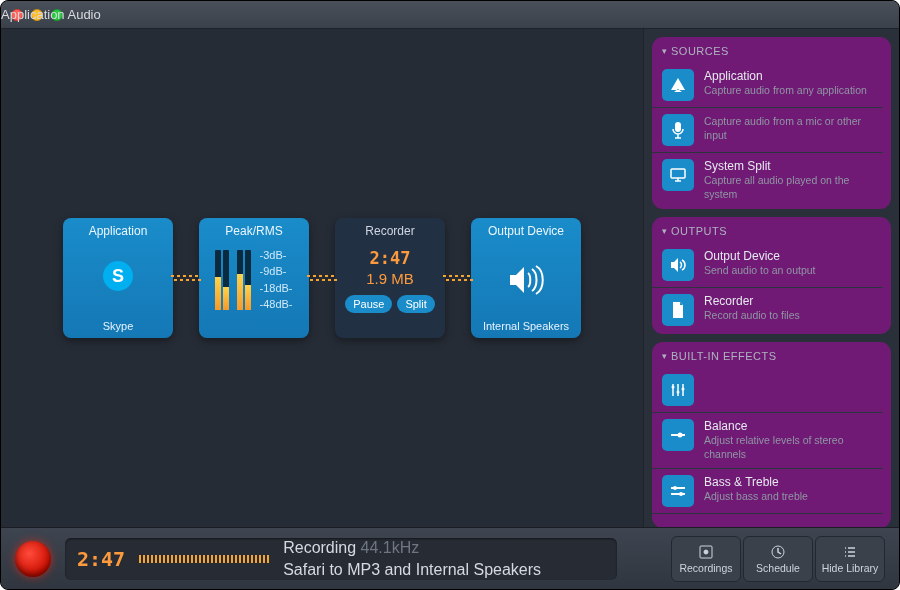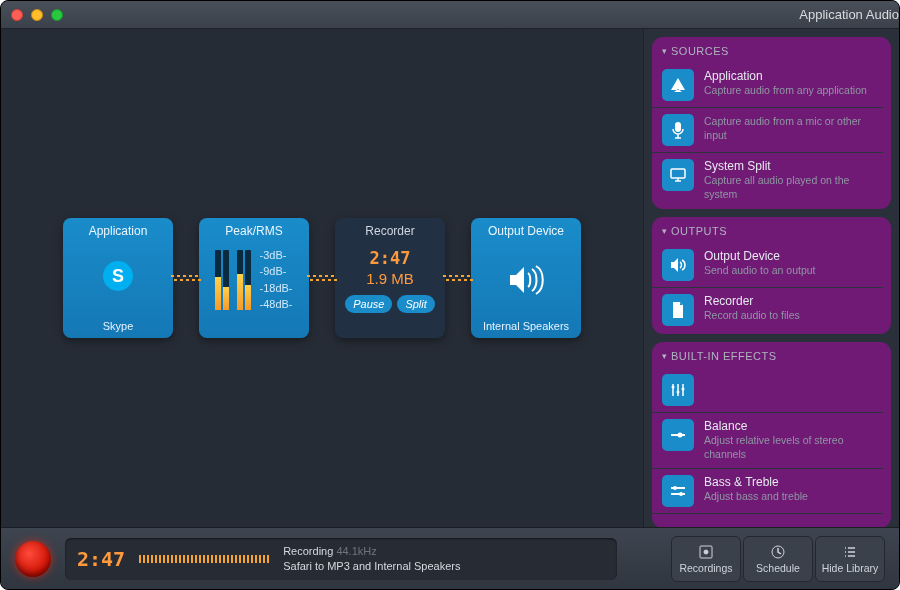--- a/index.html
+++ b/index.html
@@ -12,38 +12,38 @@
   .titlebar {
     height: 28px; background: linear-gradient(#4a5059, #3b414a);
     display: flex; align-items: center; padding: 0 10px; position: relative;
     border-bottom: 1px solid #1e232a;
   }
   .traffic { display: flex; gap: 8px; }
   .tl { width: 12px; height: 12px; border-radius: 50%; }
   .tl.red { background: #ff5f57; border:1px solid #d43c30; }
   .tl.yel { background: #ffbd2e; border:1px solid #c98e0f; }
   .tl.grn { background: #28c940; border:1px solid #17992e; }
-  .title { position:absolute; left:16px; right:0; text-align:right; color:#d8dbe0; font-size:13px; }
+  .title { position:absolute; left:0; right:0; text-align:left; color:#d8dbe0; font-size:13px; }
   .body { flex:1; display:flex; min-height:0; }
   .canvas { flex:1; background:#262c36; position:relative; display:flex; align-items:center; justify-content:center; }
   .chain { display:flex; align-items:center; }
   .block {
     width: 110px; height: 120px; border-radius:8px;
     background: linear-gradient(#1a8cca,#1478b5); color:#fff;
     display:flex; flex-direction:column; align-items:center;
     font-size:12px; padding:6px 4px; box-shadow:0 3px 8px rgba(0,0,0,.4);
   }
   .block .bt { font-weight:500; font-size:12px; color:#eaf6fe; margin-bottom:2px; }
   .block .bc { flex:1; display:flex; flex-direction:column; align-items:center; justify-content:center; width:100%; }
   .block .bf { font-size:11px; color:#e6f3ff; }
   .block.dark { background:#223044; }
   .block.dark .bc .time { color:#ff9a3c; font-weight:bold; font-size:17px; font-family: "Menlo", monospace; }
   .block.dark .bc .sz { color:#ff9a3c; font-size:15px; margin-top:2px;}
   .btnrow { display:flex; gap:5px; margin-top:8px;}
-  .minibtn { background:#1a8cca; color:#fff; font-size:11px; padding:3px 8px; border-radius:9px;font-style:italic; }
+  .minibtn { background:#1a8cca; color:#fff; font-size:11px; padding:3px 8px; border-radius:9px; }
   .connector { width:30px; height:6px; background:repeating-linear-gradient(90deg,#f7a531 0 3px, transparent 3px 6px),repeating-linear-gradient(90deg,transparent 0 3px,#f7a531 3px 6px); background-position:0 0, 0 4px; background-size: 6px 2px, 6px 2px; background-repeat:repeat-x; margin:0 -2px; z-index:0;}
   .skype-circle { width:30px; height:30px; border-radius:50%; background:#00aff0; color:#fff; display:flex; align-items:center; justify-content:center; font-size:18px; font-weight:bold; margin-bottom:8px;}
   .meters { display:flex; gap:2px; align-items:flex-end; height:60px; }
   .bar { width:6px; height:60px; background:#0a2a40; position:relative; border-radius:1px; }
   .bar .fill { position:absolute; bottom:0; left:0; right:0; background:linear-gradient(#ffd24a,#f79a2a); }
   .ticks { display:flex; flex-direction:column; justify-content:space-between; height:60px; margin-left:4px; }
   .ticks span { font-size:11px; color:#cfe9fb; line-height:1;}
   .speaker-ico { color:#fff; }
   
   .sidebar { width:256px; background:#2a3039; padding:8px 8px 0 8px; overflow-y:auto; display:flex; flex-direction:column; gap:8px; border-left:1px solid #1e232a;}
@@ -57,21 +57,21 @@
   .item .txt .d { font-size:10.5px; color:#8f97a3; line-height:1.3; margin-top:1px;}
   
   .footer { height:62px; background:linear-gradient(#3e4550,#30363f); border-top:1px solid #1a1e24; display:flex; align-items:center; padding:0 14px; gap:14px;}
   .rec-btn { width:36px; height:36px; border-radius:50%; background:radial-gradient(circle at 40% 35%, #ff4a3a, #cc0e00 70%); box-shadow:0 0 8px rgba(255,40,20,.6), inset 0 -3px 6px rgba(0,0,0,.5);} 
   .status { flex:1; background:#262b34; border-radius:6px; height:42px; display:flex; align-items:center; padding:0 12px; gap:14px; box-shadow: inset 0 1px 2px rgba(0,0,0,.5);}
   .status .time { color:#ff9a3c; font-size:20px; font-weight:bold; font-family:"Menlo",monospace; }
   .status .wave { width:130px; height:20px; background:
       repeating-linear-gradient(90deg,#f7a531 0 2px, transparent 2px 4px);
       background-size: 4px 8px; background-position: 0 6px; background-repeat:repeat-x;
   }
-  .status .lbls { display:flex; flex-direction:column; font-size:11px; line-height:1.35;}
+  .status .lbls { display:flex; flex-direction:column; font-size:16px; line-height:1.35;}
   .status .lbls .r1 { color:#d6dae0; } .status .lbls .r1 .hz{ color:#6e7682;}
   .status .lbls .r2 { color:#d6dae0; }
   .fbtns { display:flex; gap:2px;padding-left:40px; }
   .fbtn { display:flex; flex-direction:column; align-items:center; justify-content:center; width:70px; height:46px; background:#3a414b; border:1px solid #232830; border-radius:6px; color:#cfd4db; font-size:10.5px; gap:2px;}
   .fbtn svg { stroke:#cfd4db; fill:none; }
   .sidebar::-webkit-scrollbar{width:0;}
 </style>
 </head>
 <body>
 

